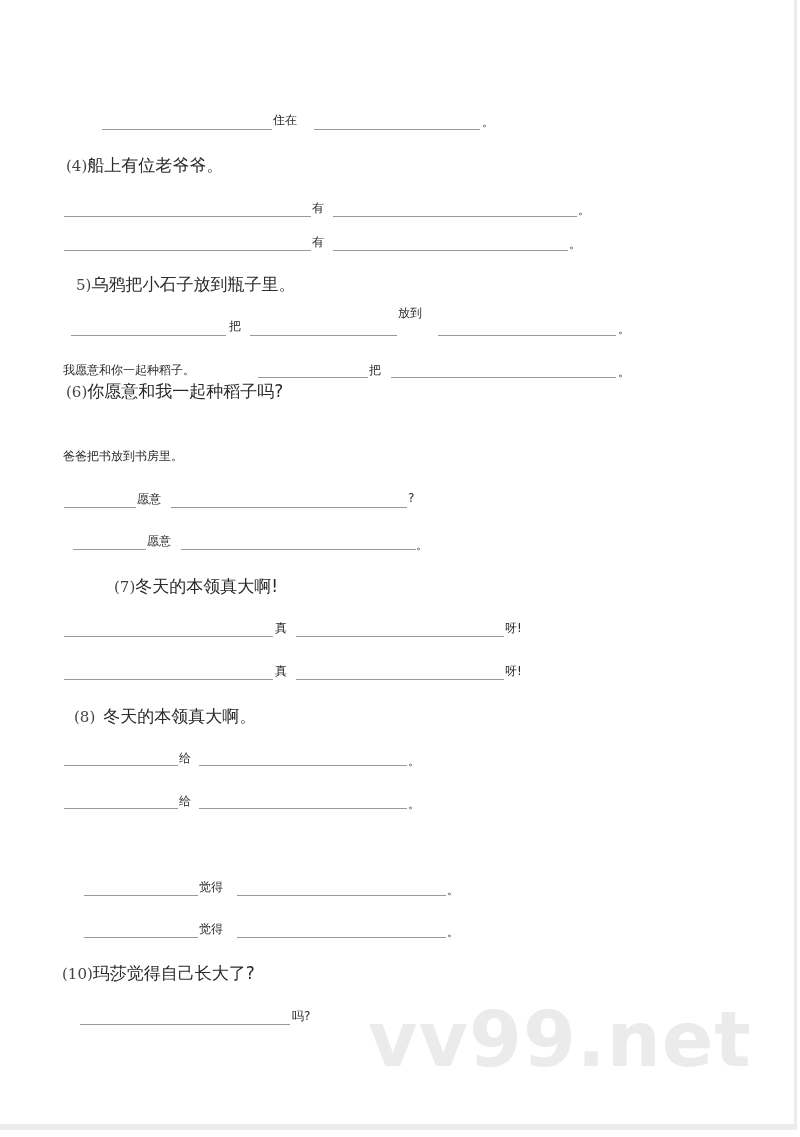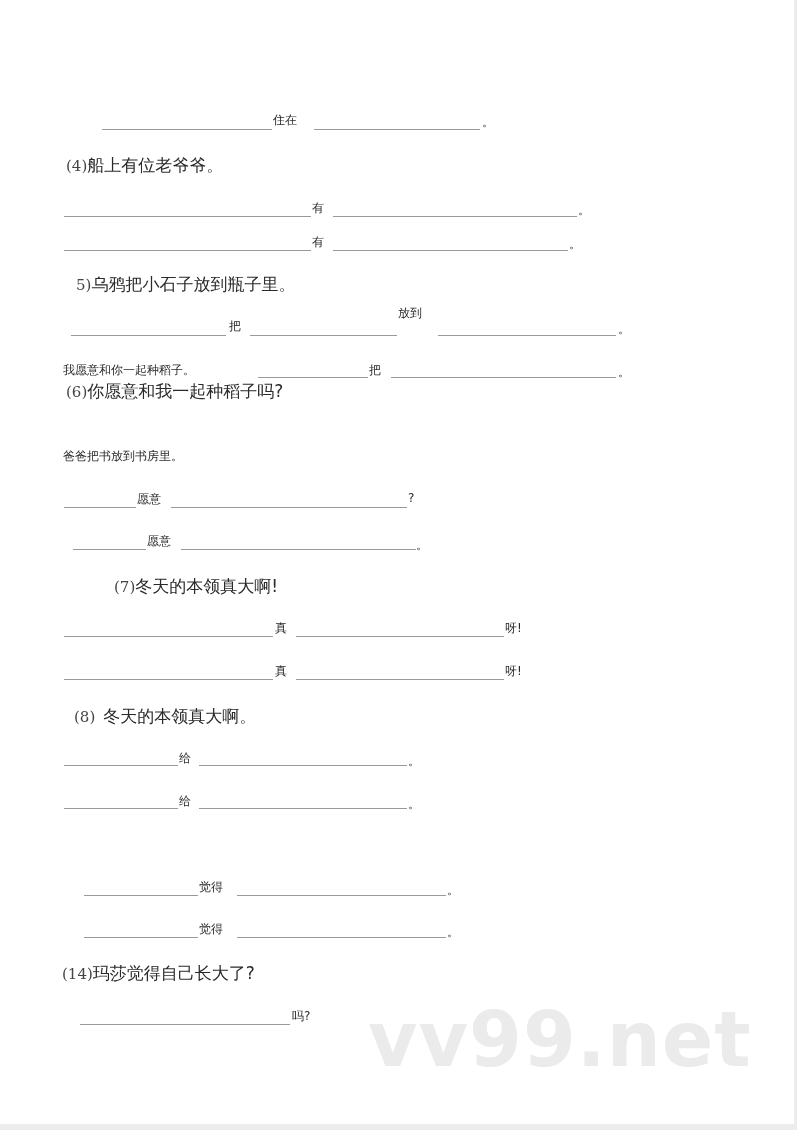--- a/index.html
+++ b/index.html
@@ -99,19 +99,19 @@
   <span class="seg" style="left:199px;top:874px;">觉得</span>
   <div class="blank" style="left:237px;top:895px;width:209px;"></div>
   <span class="seg" style="left:447px;top:877px;">。</span>
 
   <div class="blank" style="left:84px;top:937px;width:114px;"></div>
   <span class="seg" style="left:199px;top:916px;">觉得</span>
   <div class="blank" style="left:237px;top:937px;width:209px;"></div>
   <span class="seg" style="left:447px;top:919px;">。</span>
 
   <div class="row" style="left:62px;top:960px;">
-    <span class="num">(14)</span><span class="q">玛莎觉得自己长大了?</span>
+    <span class="num">(10)</span><span class="q">玛莎觉得自己长大了?</span>
   </div>
   <div class="blank" style="left:80px;top:1024px;width:210px;"></div>
   <span class="seg" style="left:292px;top:1003px;">吗?</span>
 
   <div class="watermark">vv99.net</div>
 </div>
 
 </body></html>

